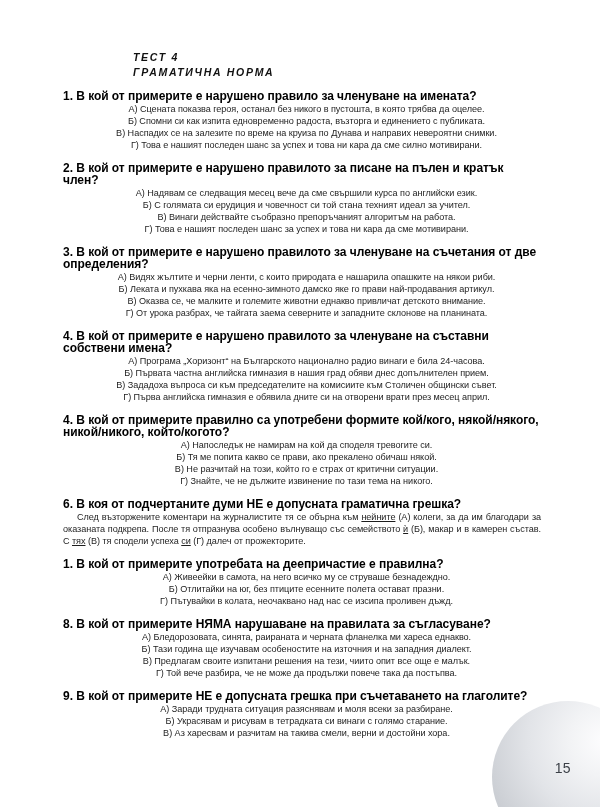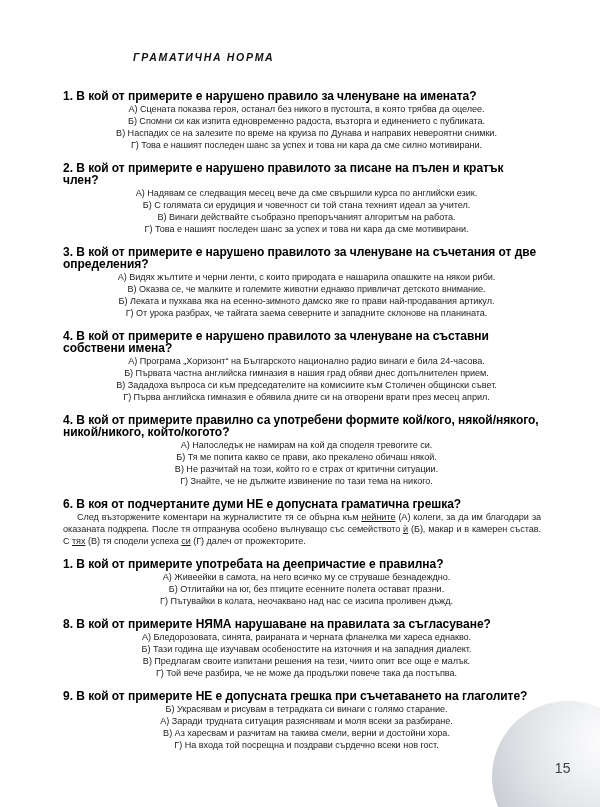--- a/index.html
+++ b/index.html
@@ -99,20 +99,21 @@
     color: #3a3f46;
     letter-spacing: 0.4px;
   }
 </style>
 </head>
 <body>
 
 <div class="page">
 
   <div class="test-header">
+    <div class="line">ТЕСТ 4</div>
     <div class="line">ГРАМАТИЧНА НОРМА</div>
   </div>
 
   <div class="content">
       <div class="question-block">
         <p class="q-stem">1. В кой от примерите е нарушено правило за членуване на имената?</p>
         <p class="q-option">А) Сцената показва героя, останал без никого в пустошта, в която трябва да оцелее.</p>
         <p class="q-option">Б) Спомни си как изпита едновременно радоста, възторга и единението с публиката.</p>
         <p class="q-option">В) Наспадих се на залезите по време на круиза по Дунава и направих невероятни снимки.</p>
         <p class="q-option">Г) Това е нашият последен шанс за успех и това ни кара да сме силно мотивирани.</p>
@@ -120,22 +121,22 @@
       <div class="question-block">
         <p class="q-stem">2. В кой от примерите е нарушено правилото за писане на пълен и кратък член?</p>
         <p class="q-option">А) Надявам се следващия месец вече да сме свършили курса по английски език.</p>
         <p class="q-option">Б) С голямата си ерудиция и човечност си той стана техният идеал за учител.</p>
         <p class="q-option">В) Винаги действайте съобразно препоръчаният алгоритъм на работа.</p>
         <p class="q-option">Г) Това е нашият последен шанс за успех и това ни кара да сме мотивирани.</p>
       </div>
       <div class="question-block">
         <p class="q-stem">3. В кой от примерите е нарушено правилото за членуване на съчетания от две определения?</p>
         <p class="q-option">А) Видях жълтите и черни ленти, с които природата е нашарила опашките на някои риби.</p>
+        <p class="q-option">Б) Леката и пухкава яка на есенно-зимното дамско яке го прави най-продавания артикул.</p>
         <p class="q-option">В) Оказва се, че малките и големите животни еднакво привличат детското внимание.</p>
-        <p class="q-option">Б) Леката и пухкава яка на есенно-зимното дамско яке го прави най-продавания артикул.</p>
         <p class="q-option">Г) От урока разбрах, че тайгата заема северните и западните склонове на планината.</p>
       </div>
       <div class="question-block">
         <p class="q-stem">4. В кой от примерите е нарушено правилото за членуване на съставни собствени имена?</p>
         <p class="q-option">А) Програма „Хоризонт“ на Българското национално радио винаги е била 24-часова.</p>
         <p class="q-option">Б) Първата частна английска гимназия в нашия град обяви днес допълнителен прием.</p>
         <p class="q-option">В) Зададоха въпроса си към председателите на комисиите към Столичен общински съвет.</p>
         <p class="q-option">Г) Първа английска гимназия е обявила дните си на отворени врати през месец април.</p>
       </div>
       <div class="question-block">
@@ -157,23 +158,22 @@
       </div>
       <div class="question-block">
         <p class="q-stem">8. В кой от примерите НЯМА нарушаване на правилата за съгласуване?</p>
         <p class="q-option">А) Бледорозовата, синята, раираната и черната фланелка ми хареса еднакво.</p>
         <p class="q-option">Б) Тази година ще изучавам особеностите на източния и на западния диалект.</p>
         <p class="q-option">В) Предлагам своите изпитани решения на тези, чиито опит все още е малък.</p>
         <p class="q-option">Г) Той вече разбира, че не може да продължи повече така да постъпва.</p>
       </div>
       <div class="question-block">
         <p class="q-stem">9. В кой от примерите НЕ е допусната грешка при съчетаването на глаголите?</p>
+        <p class="q-option">А) Заради трудната ситуация разяснявам и моля всеки за разбиране.</p>
         <p class="q-option">Б) Украсявам и рисувам в тетрадката си винаги с голямо старание.</p>
-        <p class="q-option">А) Заради трудната ситуация разяснявам и моля всеки за разбиране.</p>
         <p class="q-option">В) Аз харесвам и разчитам на такива смели, верни и достойни хора.</p>
-        <p class="q-option">Г) На входа той посрещна и поздрави сърдечно всеки нов гост.</p>
       </div>
     </div>
 
   <div class="corner-blob"></div>
   <div class="page-number">15</div>
 
 </div>
 
 </body></html>

